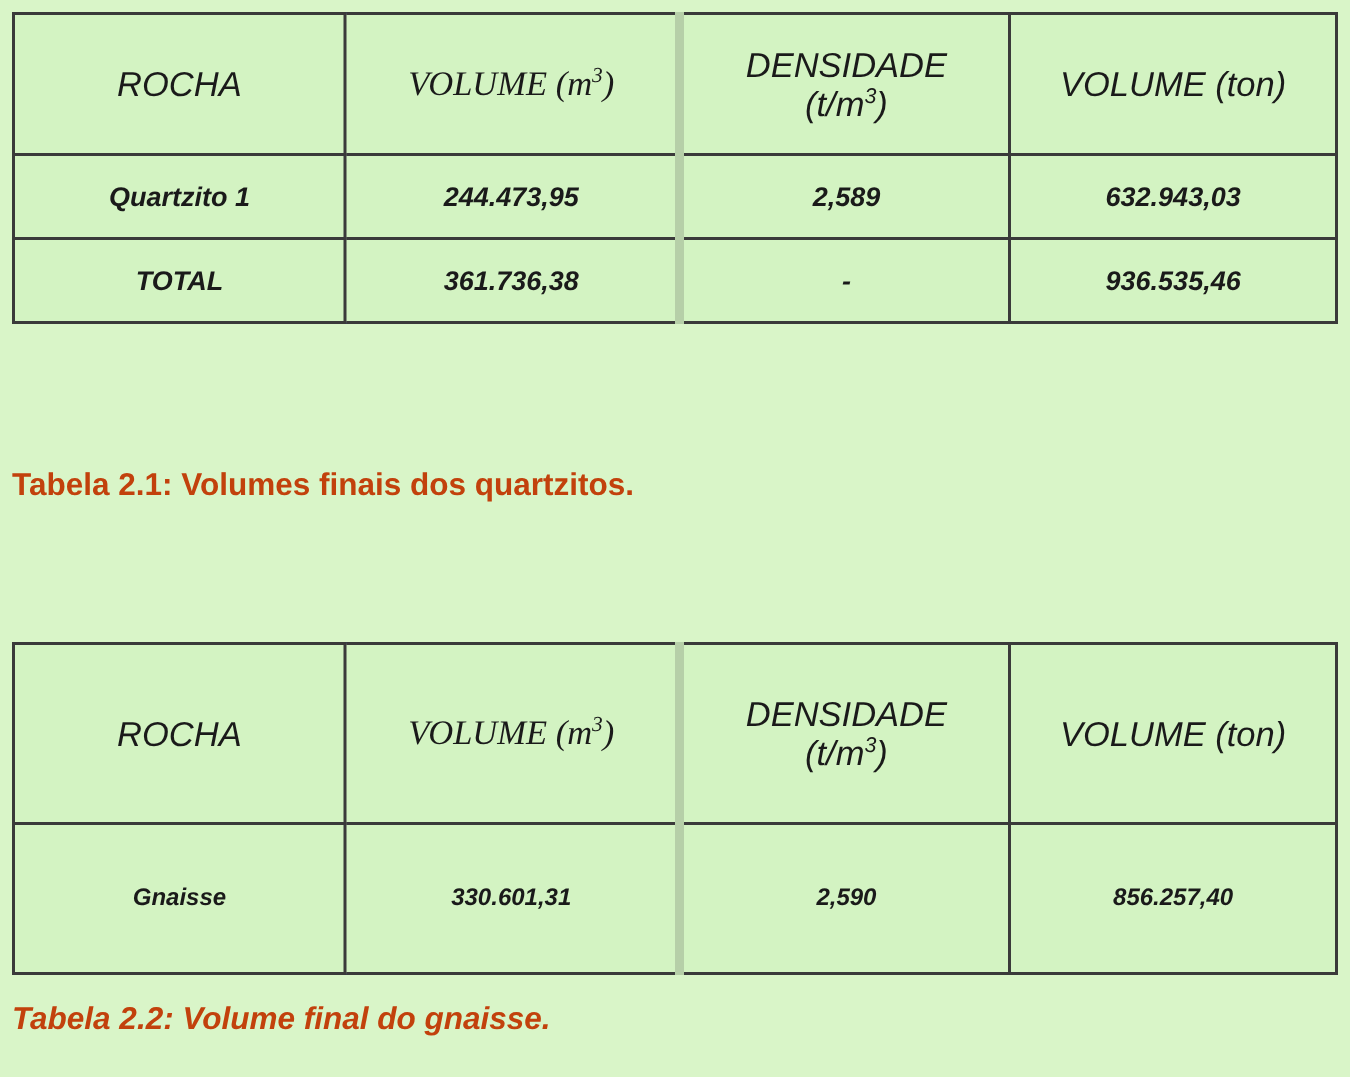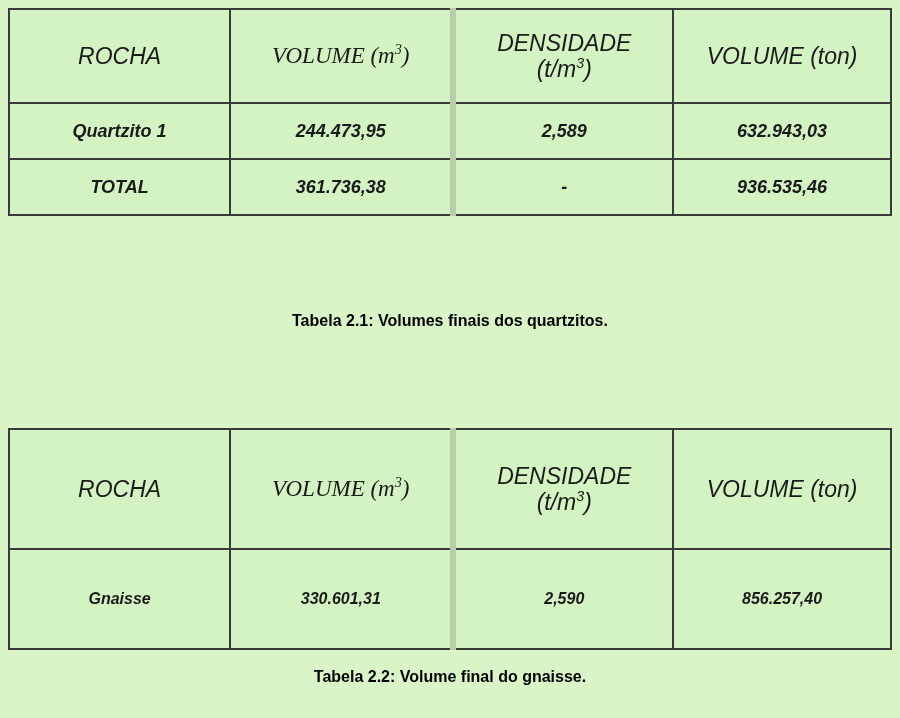--- a/index.html
+++ b/index.html
@@ -78,29 +78,29 @@
   sup {
     font-size: 0.62em;
     vertical-align: super;
     line-height: 0;
   }
 
   .caption {
     position: absolute;
     width: 884px;
     left: 8px;
-    text-align: center;
-    font-size: 16px;
+    text-align: left;
+    font-size: 21px;
     font-style: normal;
     font-weight: bold;
-    color: #000000;
+    color: #c2410c;
     font-family: "Liberation Sans", sans-serif;
   }
   #caption1 { top: 312px; }
-  #caption2 { top: 668px; }
+  #caption2 { top: 668px; font-style: italic; }
 </style>
 </head>
 <body>
 
 <div class="page">
 
   <div class="table-block" id="table1-block">
     <table class="data-table" id="table1">
       <thead>
         <tr>

